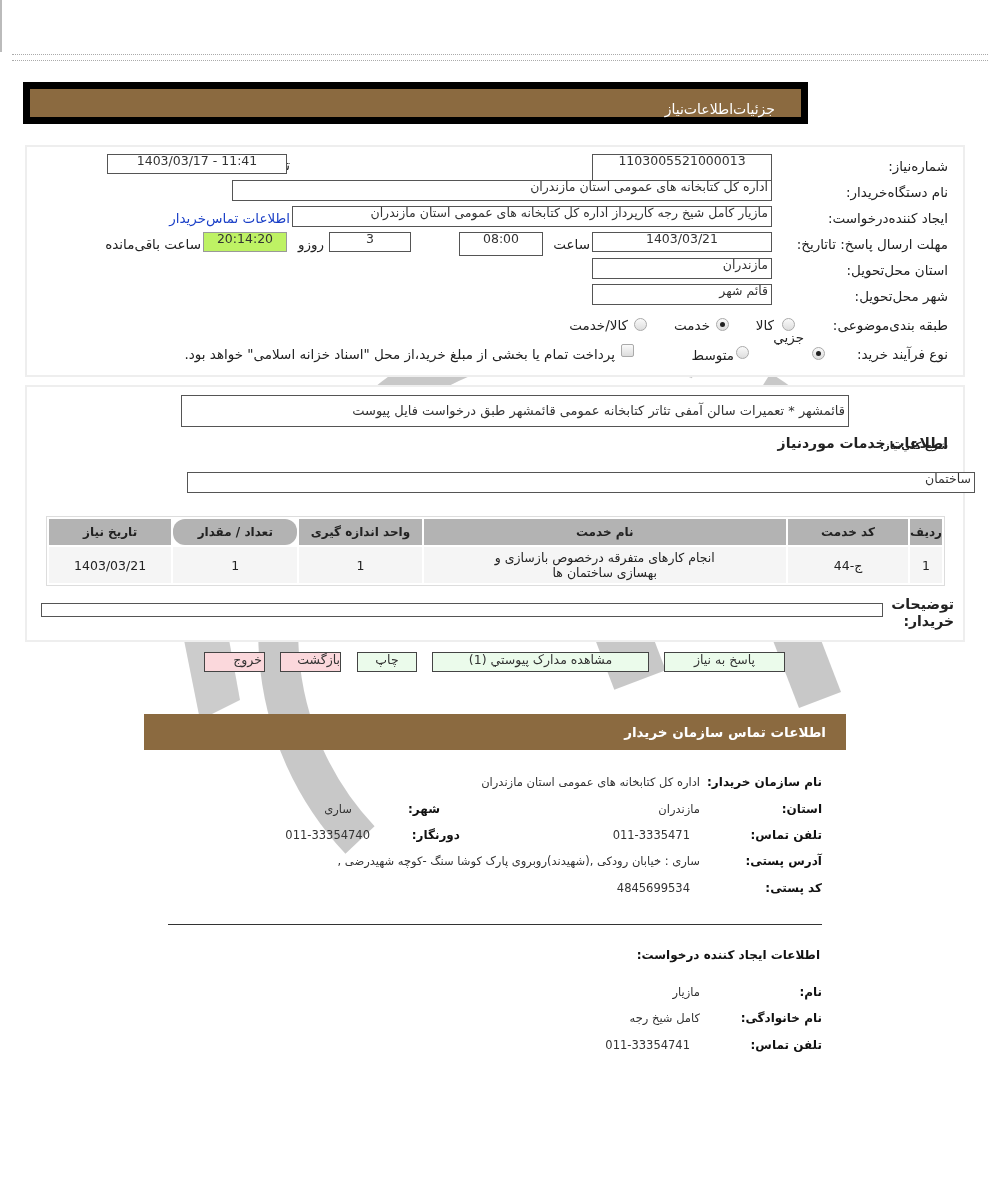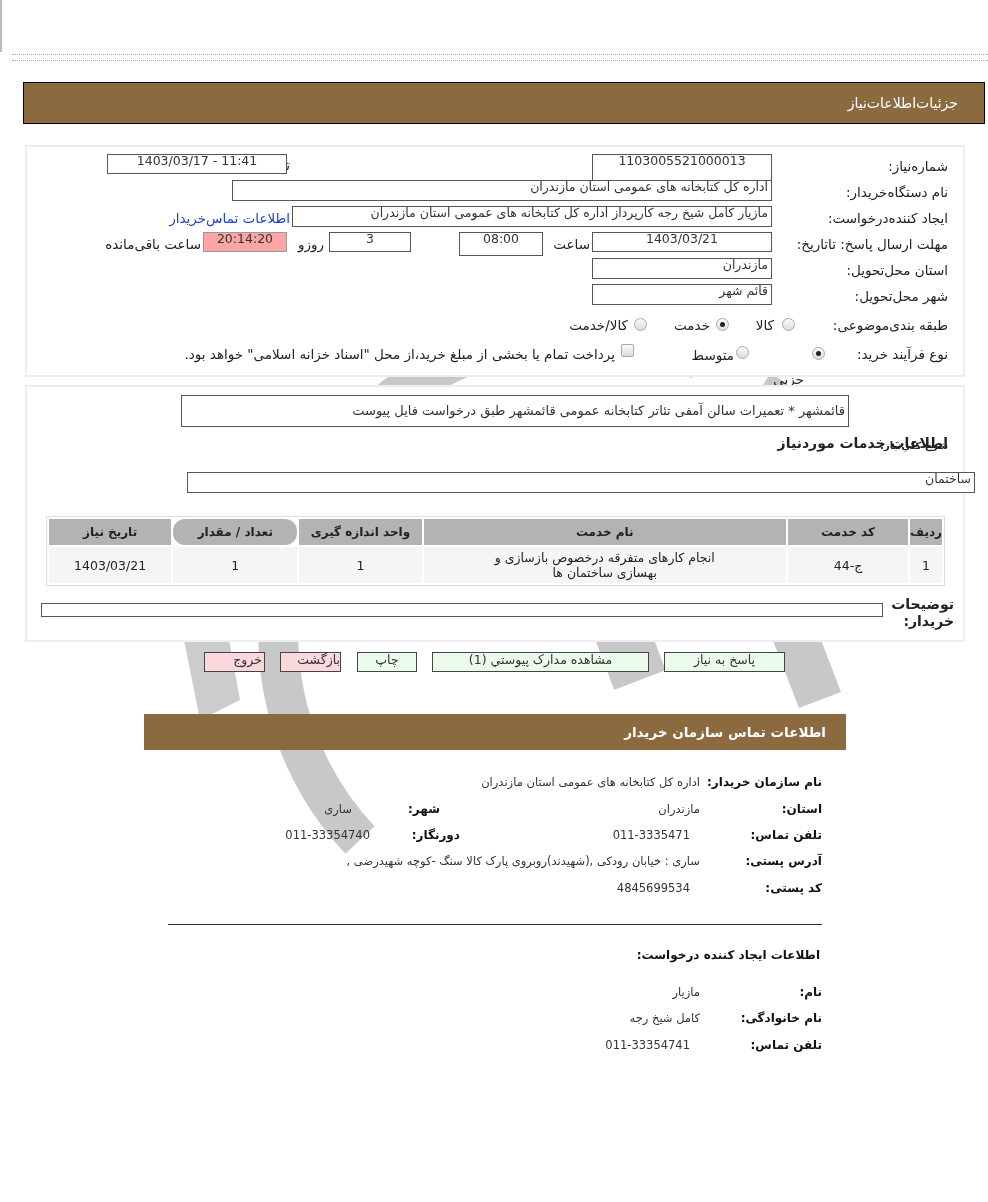--- a/index.html
+++ b/index.html
@@ -1,31 +1,31 @@
 <!DOCTYPE html>
 <html><head>
 <meta charset="utf-8">
 <style>
   html, body { margin:0; padding:0; background:#fff; }
   body { width:988px; height:1202px; position:relative; overflow:hidden;
          font-family:"DejaVu Sans", sans-serif; font-size:13px; color:#222; }
   .leftbar { position:absolute; left:0; top:0; width:2px; height:52px; background:#bbb; }
   .dotted { position:absolute; left:12px; right:0; top:54px; height:5px;
             border-top:1px dotted #aaa; border-bottom:1px dotted #aaa; }
-  .header-bar { position:absolute; left:23px; top:82px; width:962px; height:42px;
-                background:#8b6a40; border:1px solid #000000; box-sizing:border-box; }
+  .header-bar { position:absolute; left:23px; top:82px; width:785px; height:42px;
+                background:#8b6a40; border:7px solid #000000; box-sizing:border-box; }
   .header-bar span { position:absolute; right:26px; top:12px; color:#fff; font-size:14px; }
   .panel { position:absolute; background:#fff; border:2px solid #eee; box-sizing:border-box; }
   .lbl { position:absolute; direction:rtl; white-space:nowrap; font-size:13.5px; color:#222; }
   .box { position:absolute; border:1px solid #555; background:#fff; box-sizing:border-box;
          font-size:12.5px; line-height:12px; direction:rtl; text-align:right; padding:0 3px;
          overflow:hidden; white-space:nowrap; color:#333; }
   .box.ltr { direction:ltr; text-align:right; }
   .box.center { text-align:center; }
-  .box.tan { background:#fca5a5; border-color:#999; }
+  .box.tan { background:#bef264; border-color:#999; }
   .radio { position:absolute; width:13px; height:13px; border-radius:50%; border:1px solid #aaa;
            background:linear-gradient(#fafafa,#ddd); box-sizing:border-box; }
   .radio.on::after { content:""; position:absolute; left:3px; top:3px; width:5px; height:5px;
                      border-radius:50%; background:#222; }
   .check { position:absolute; width:13px; height:13px; border:1px solid #aaa; border-radius:2px;
            background:linear-gradient(#fafafa,#ddd); box-sizing:border-box; }
   .link { color:#1a3fc7; }
   .bold { font-weight:bold; }
   table.svc { position:absolute; left:46px; top:516px; width:899px; border-collapse:separate;
               border-spacing:2px; background:#fff; border:1px solid #ddd; direction:rtl; }
@@ -100,21 +100,21 @@
 <span class="lbl" style="right:40px;top:317px;">طبقه بندی‌موضوعی:</span>
 <span class="radio" style="left:782px;top:318px;"></span>
 <span class="lbl" style="right:214px;top:317px;">کالا</span>
 <span class="radio on" style="left:716px;top:318px;"></span>
 <span class="lbl" style="right:278px;top:317px;">خدمت</span>
 <span class="radio" style="left:634px;top:318px;"></span>
 <span class="lbl" style="right:360px;top:317px;">کالا/خدمت</span>
 
 <span class="lbl" style="right:40px;top:346px;">نوع فرآیند خرید:</span>
 <span class="radio on" style="left:812px;top:347px;"></span>
-<span class="lbl" style="right:184px;top:329px;margin-top:42px;">جزیي</span>
+<span class="lbl" style="right:184px;top:329px;">جزیي</span>
 <span class="radio" style="left:736px;top:346px;"></span>
 <span class="lbl" style="right:254px;top:347px;">متوسط</span>
 <span class="check" style="left:621px;top:344px;"></span>
 <span class="lbl" style="right:373px;top:346px;">پرداخت تمام یا بخشی از مبلغ خرید،از محل "اسناد خزانه اسلامی" خواهد بود.</span>
 
 <div class="panel" style="left:25px;top:385px;width:940px;height:257px;"></div>
 
 <span class="lbl bold" style="right:40px;top:404px;font-size:10px;margin-top:36px;">شرح کلي‌نیاز:</span>
 <div class="box" style="left:181px;top:395px;width:668px;height:32px;line-height:30px;font-size:13px;">قائمشهر * تعمیرات سالن آمفی تئاتر کتابخانه عمومی قائمشهر طبق درخواست فایل پیوست</div>
 
@@ -169,21 +169,21 @@
 <span class="c-val" style="right:288px;top:802px;">مازندران</span>
 <span class="c-lbl" style="right:548px;top:802px;">شهر:</span>
 <span class="c-val" style="right:636px;top:802px;">ساری</span>
 
 <span class="c-lbl" style="right:166px;top:828px;">تلفن تماس:</span>
 <span class="c-val" style="right:298px;top:828px;direction:ltr;">011-3335471</span>
 <span class="c-lbl" style="right:528px;top:828px;">دورنگار:</span>
 <span class="c-val" style="right:618px;top:828px;direction:ltr;">011-33354740</span>
 
 <span class="c-lbl" style="right:166px;top:854px;">آدرس پستی:</span>
-<span class="c-val" style="right:288px;top:854px;">ساری : خیابان رودکی ,(شهیدند)روبروی پارک کالا سنگ -کوچه شهیدرضی ,</span>
+<span class="c-val" style="right:288px;top:854px;">ساری : خیابان رودکی ,(شهیدند)روبروی پارک کوشا سنگ -کوچه شهیدرضی ,</span>
 
 <span class="c-lbl" style="right:166px;top:881px;">کد پستی:</span>
 <span class="c-val" style="right:298px;top:881px;direction:ltr;">4845699534</span>
 
 <div class="hr"></div>
 
 <span class="c-lbl" style="right:168px;top:948px;">اطلاعات ایجاد کننده درخواست:</span>
 
 <span class="c-lbl" style="right:166px;top:985px;">نام:</span>
 <span class="c-val" style="right:288px;top:985px;">مازیار</span>

